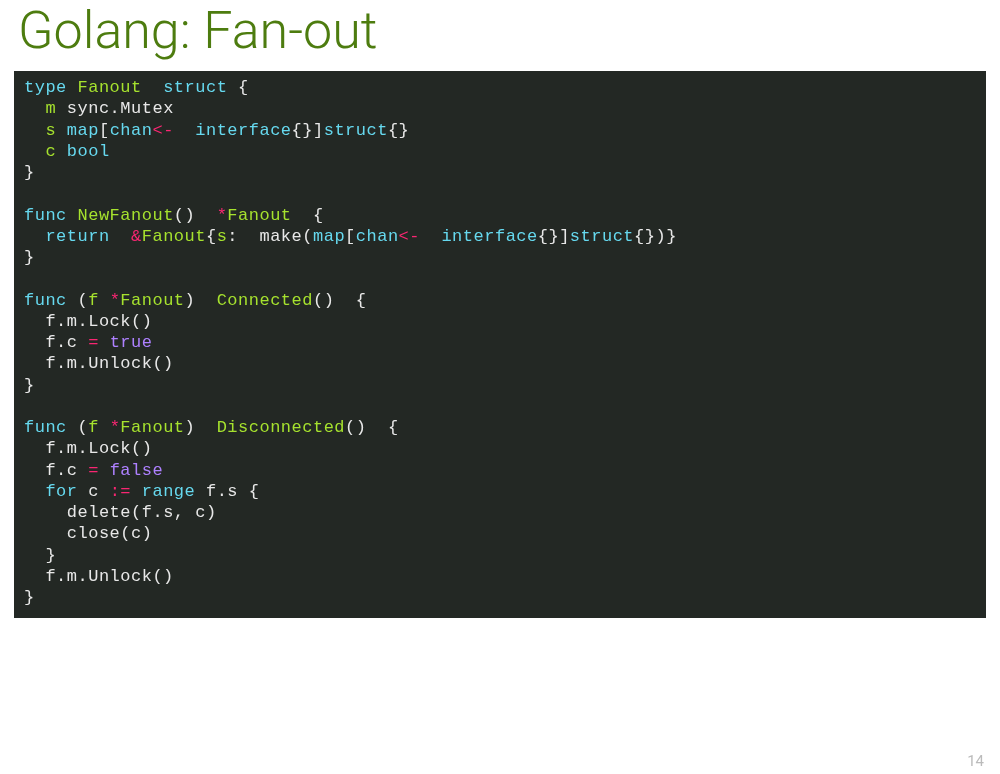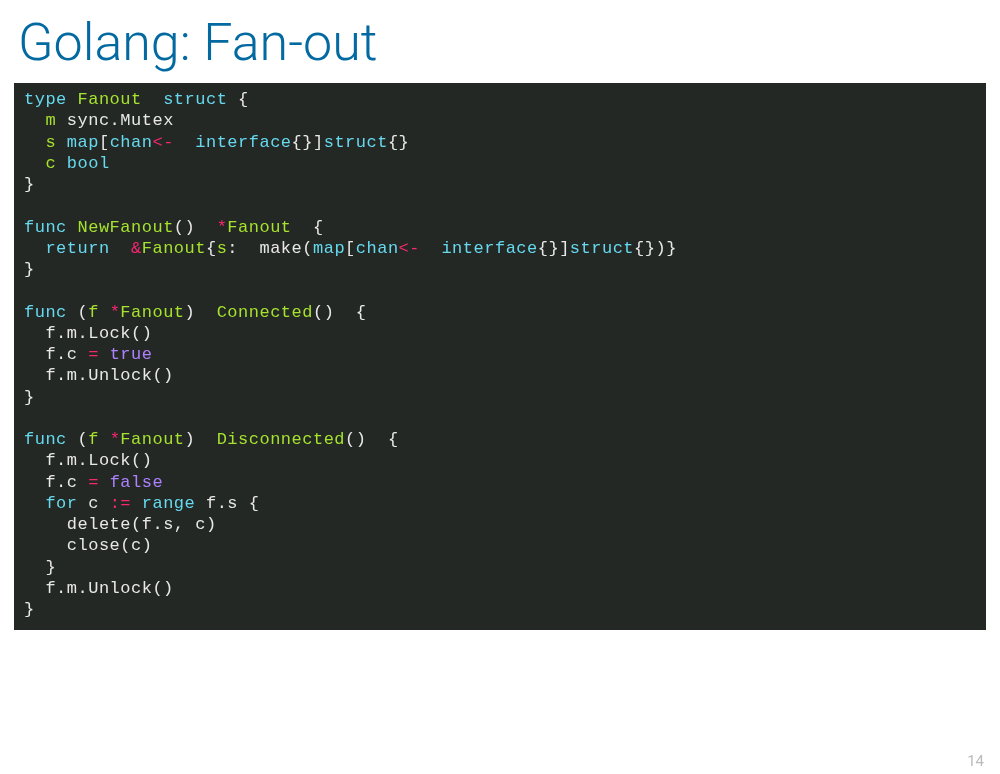--- a/index.html
+++ b/index.html
@@ -11,22 +11,22 @@
       background: #ffffff;
       font-family: -apple-system, BlinkMacSystemFont, "Segoe UI", Roboto, Helvetica, Arial, sans-serif;
       width: 1000px;
       height: 774px;
       overflow: hidden;
       position: relative;
     }
     .slide-title {
       font-size: 52px;
       font-weight: 300;
-      color: #0369a1;
-      padding: 12px 18px 10px 18px;
+      color: #4d7c0f;
+      padding: 0px 18px 10px 18px;
     }
     .code-block {
       background: #232824;
       margin: 0 14px;
       padding: 6px 10px 10px 10px;
       font-family: "Courier New", Courier, monospace;
       font-size: 17px;
       line-height: 1.25;
       color: #e8e8e8;
       white-space: pre;

